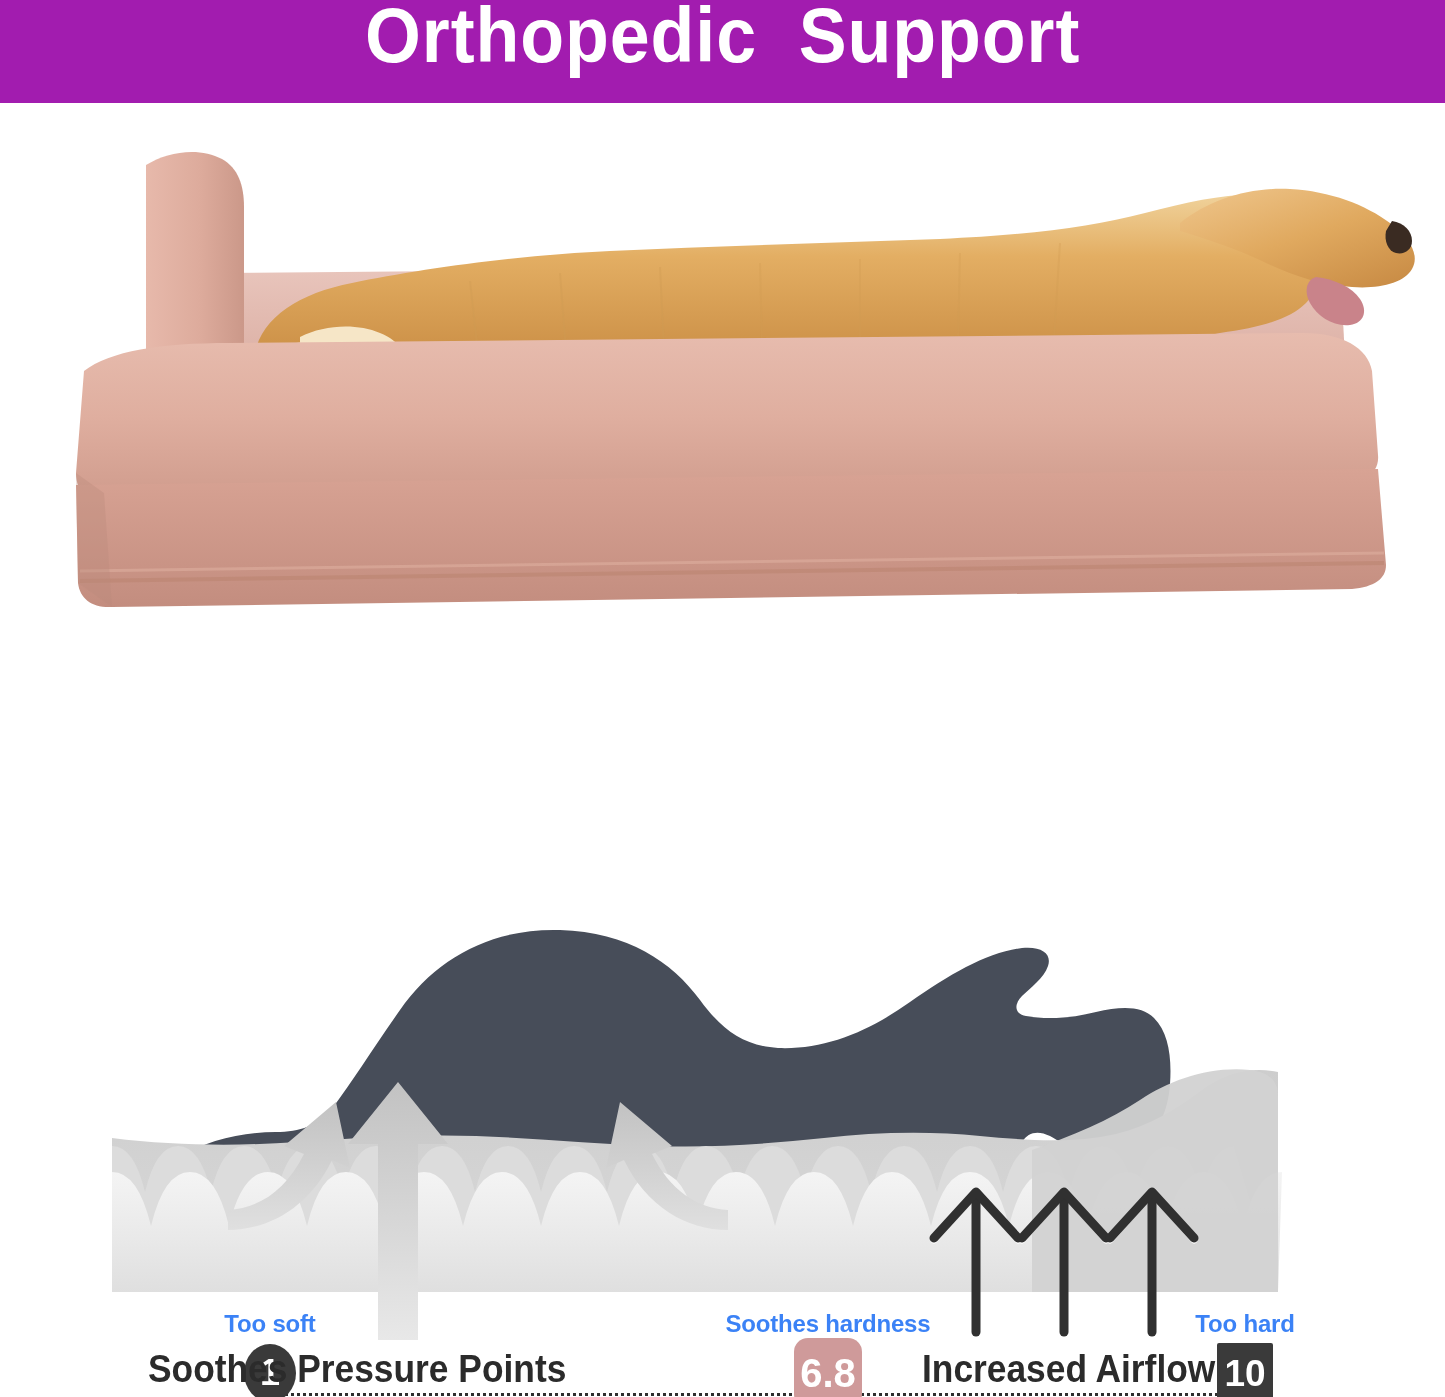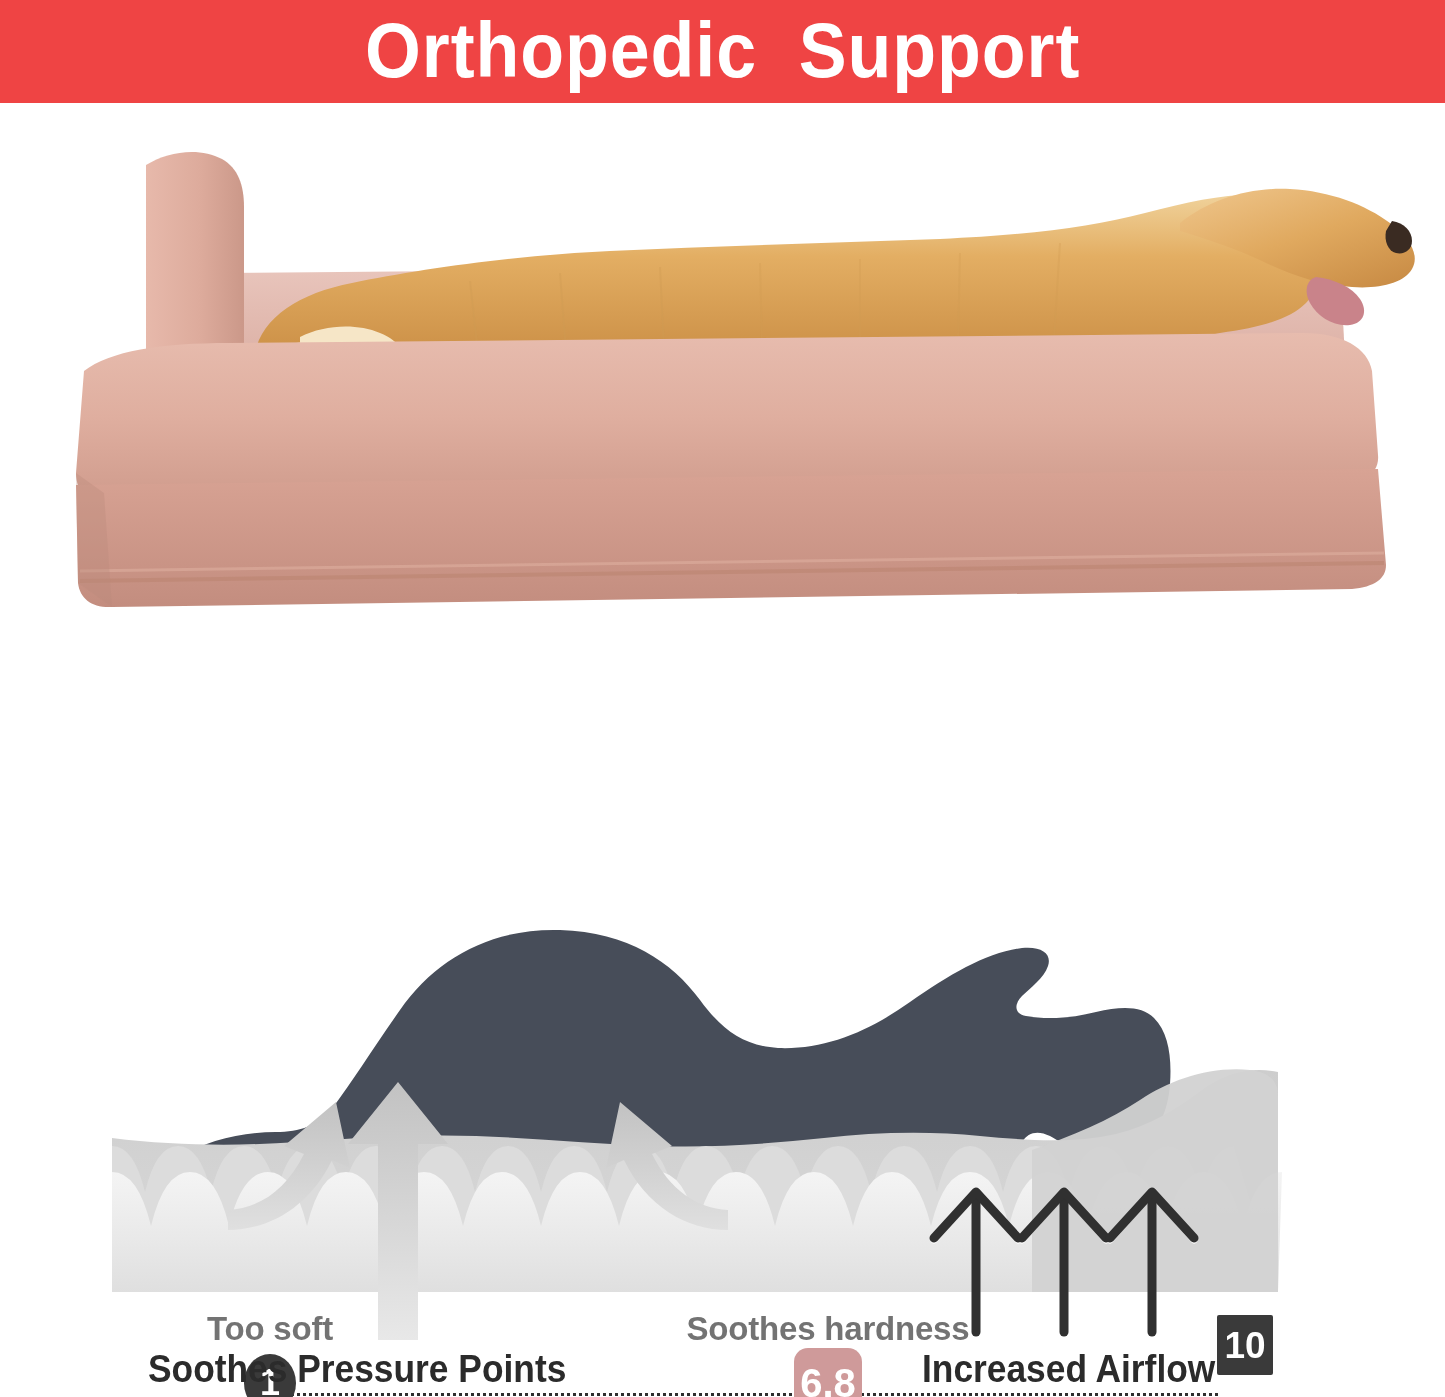--- a/index.html
+++ b/index.html
@@ -13,23 +13,22 @@
     position: relative;
     overflow: hidden;
     font-family: "Liberation Sans", "DejaVu Sans", sans-serif;
   }
 
   
   .banner {
     position: absolute;
     left: 0; top: 0;
     width: 1445px; height: 103px;
-    background: #ef4444;
+    background: #a21caf;
     display: flex;
-    align-items: center;
     justify-content: center;
   }
   .banner-title {
     color: #ffffff;
     font-family: "Liberation Sans Narrow", "Liberation Sans", sans-serif;
     font-size: 78px;
     font-weight: bold;
     letter-spacing: 1px;
     line-height: 1;
     transform: scaleX(0.92);
@@ -54,23 +53,23 @@
   }
   .scale-line {
     position: absolute;
     left: 268px; top: 755px;
     width: 950px; height: 0;
     border-top: 3px dotted #2e2e2e;
   }
   .scale-node { position: absolute; text-align: center; }
 
   .node-top-label {
-    font-size: 33px;
+    font-size: 24px;
     font-weight: bold;
-    color: #737373;
+    color: #3b82f6;
     white-space: nowrap;
     letter-spacing: -0.2px;
   }
 
   .badge {
     display: inline-flex;
     align-items: center;
     justify-content: center;
     color: #ffffff;
     font-weight: bold;
@@ -261,20 +260,21 @@
 
   <div class="scale-node" id="node-moderate">
     <div class="node-top-label">Soothes hardness</div>
     <div class="badge-wrap" style="height:70px;display:flex;align-items:center;justify-content:center;">
       <span class="badge badge-rounded">6.8</span>
     </div>
 
   </div>
 
   <div class="scale-node" id="node-hard">
+    <div class="node-top-label">Too hard</div>
     <div class="badge-wrap" style="height:70px;display:flex;align-items:center;justify-content:center;">
       <span class="badge badge-square">10</span>
     </div>
 
   </div>
 </div>
 
 <div class="foam-region">
   <svg class="foam-svg" viewBox="0 0 1445 440" preserveAspectRatio="none">
     <defs>

